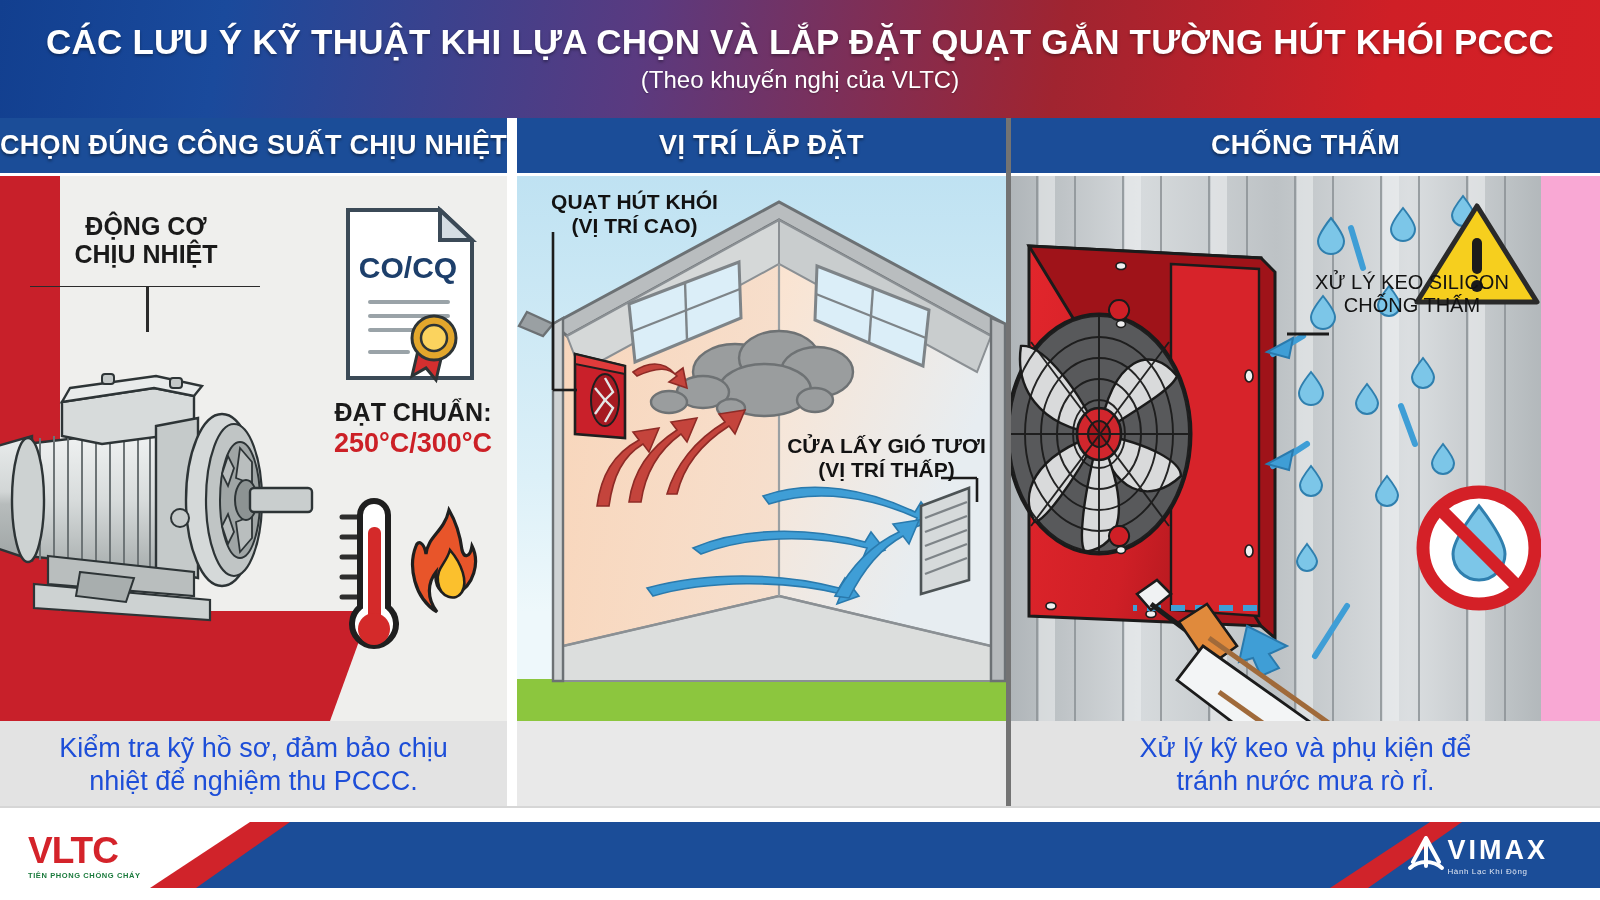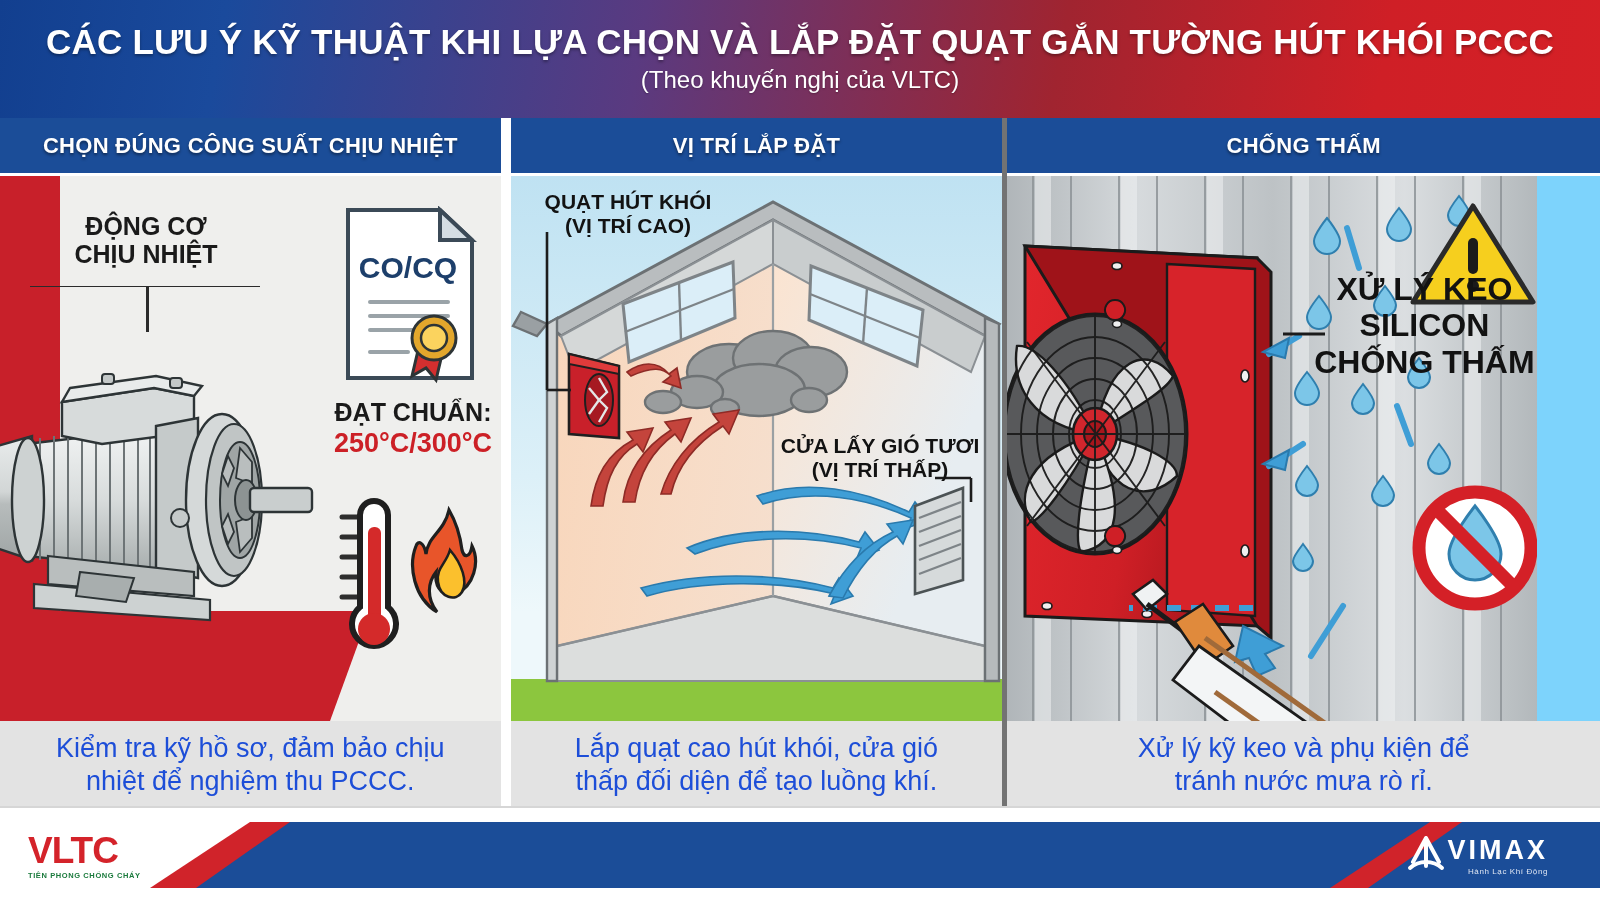--- a/index.html
+++ b/index.html
@@ -34,24 +34,24 @@
   .panel.p1 { width: 522px; }
   .panel.p2 { width: 528px; border-left: 10px solid #ffffff; border-right: 5px solid #737373; }
   .panel.p3 { width: 618px; }
 
   .panel-head {
     position: relative; height: 58px; background: #1b4d98;
     display: flex; align-items: center; justify-content: center;
     border-bottom: 3px solid #ffffff;
   }
   .panel-head-text {
-    color: #ffffff; font-weight: bold; font-size: 22px; letter-spacing: 0.3px;
+    color: #ffffff; font-weight: bold; font-size: 27px; letter-spacing: 0.3px;
     text-shadow: 0 2px 3px rgba(0,0,0,0.45); white-space: nowrap;
   }
-  .panel-art { position: relative; width: 100%; height: 545px; overflow: hidden; background: #7dd3fc; }
+  .panel-art { position: relative; width: 100%; height: 545px; overflow: hidden; background: #f9a8d4; }
   .panel-caption {
     position: relative; height: 87px; background: #e3e3e3;
     display: flex; align-items: center; justify-content: center; padding: 0 18px;
   }
   .panel-caption span {
     color: #1d4ed8; font-size: 27px; font-weight: 500; line-height: 1.22; text-align: center;
   }
 
   
   .p1-red-left { position: absolute; left: 0; top: 0; width: 60px; height: 545px; background: #c8202a; }
@@ -88,33 +88,33 @@
     position: absolute; left: 10px; top: 14px; width: 215px; text-align: center;
     font-weight: bold; font-size: 21px; color: #121212; line-height: 1.12;
   }
   .p2-label-vent {
     position: absolute; left: 262px; top: 258px; width: 215px; text-align: center;
     font-weight: bold; font-size: 21px; color: #121212; line-height: 1.12;
   }
 
   
   .p3-label {
-    position: absolute; left: 292px; top: 95px; width: 250px; text-align: center;
-    font-weight: bold; font-size: 32px; color: #121212; line-height: 1.14;
+    position: absolute; left: 276px; top: 95px; width: 250px; text-align: center;
+    font-weight: normal; font-size: 20px; color: #121212; line-height: 1.14;
   }
 
   
   .footer { position: absolute; left: 0; top: 808px; width: 1600px; height: 92px; background: #ffffff; overflow: hidden; }
   .footer-band { position: absolute; left: 0; top: 14px; width: 1600px; height: 66px; }
   .vltc-logo { position: absolute; left: 28px; top: 24px; width: 140px; height: 50px; }
   .vltc-word { font-weight: bold; font-size: 37px; color: #d4232a; letter-spacing: -1px; line-height: 1; }
   .vltc-tag { font-size: 7.5px; color: #1a7a3c; font-weight: bold; letter-spacing: 0.6px; margin-top: 2px; }
   .vimax { position: absolute; right: 52px; top: 28px; display: flex; align-items: center; gap: 0; }
   .vimax-word { font-size: 27px; color: #ffffff; font-weight: bold; letter-spacing: 3px; line-height: 1; }
-  .vimax-tag { font-size: 8px; color: #dfe6f3; letter-spacing: 0.6px; text-align: right; margin-top: 3px; }
+  .vimax-tag { font-size: 8px; color: #dfe6f3; letter-spacing: 0.6px; text-align: left; margin-top: 3px; }
   .sep-line { position: absolute; left: 0; top: 806px; width: 1600px; height: 2px; background: #d6d6d6; }
 </style>
 </head>
 <body>
 
 <div class="stage">
 
   <div class="header">
     <div class="header-title">CÁC LƯU Ý KỸ THUẬT KHI LỰA CHỌN VÀ LẮP ĐẶT QUẠT GẮN TƯỜNG HÚT KHÓI PCCC</div>
     <div class="header-sub">(Theo khuyến nghị của VLTC)</div>
@@ -346,26 +346,20 @@
         </svg>
 
         <div class="p2-label-fan">
           <div>QUẠT HÚT KHÓI</div>
           <div>(VỊ TRÍ CAO)</div>
         </div>
         <div class="p2-label-vent">
           <div>CỬA LẤY GIÓ TƯƠI</div>
           <div>(VỊ TRÍ THẤP)</div>
         </div>
-      </div>
-      <div class="panel-caption">
-        <span>
-          <span>Lắp quạt cao hút khói, cửa gió</span><br>
-          <span>thấp đối diện để tạo luồng khí.</span>
-        </span>
       </div>
     </div>
 
     <div class="panel p3">
       <div class="panel-head">
         <div class="panel-head-text">CHỐNG THẤM</div>
       </div>
       <div class="panel-art">
         <svg style="position:absolute;left:0;top:0;" width="530" height="545" viewBox="0 0 530 545">
           <defs>

